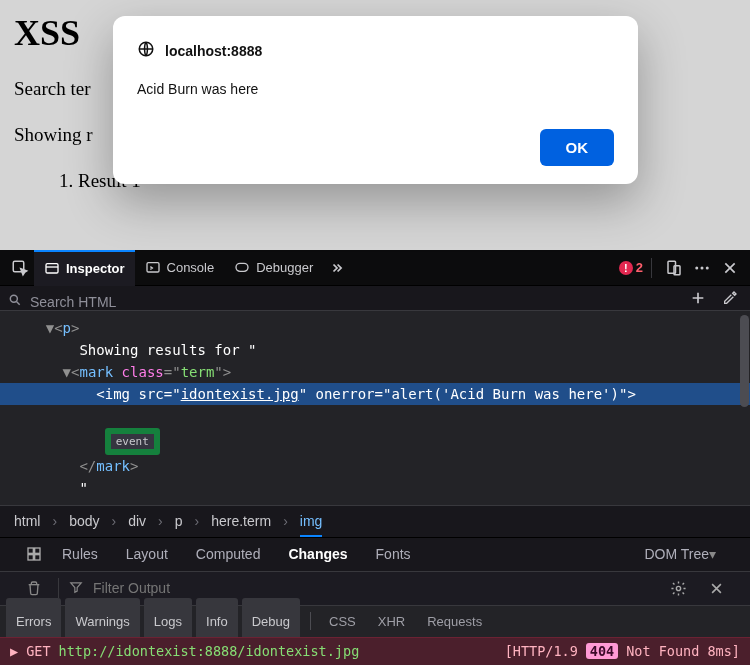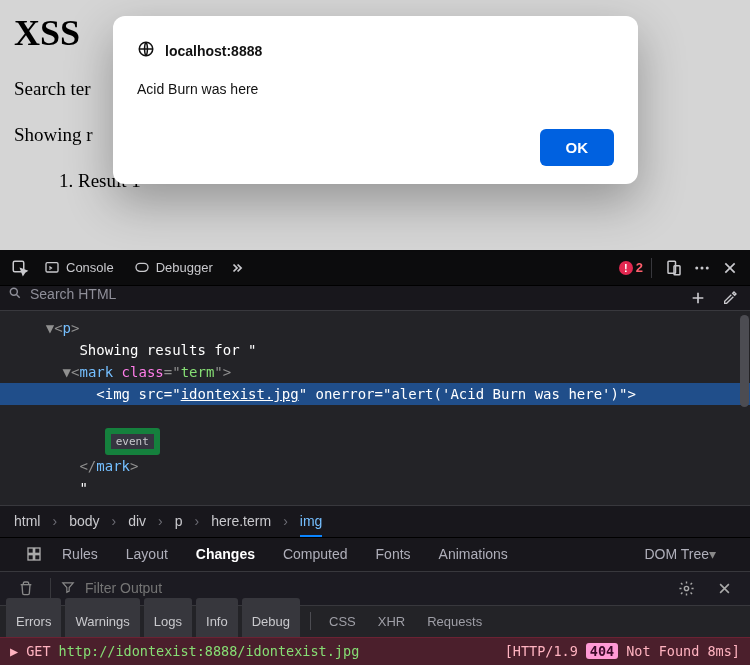--- a/index.html
+++ b/index.html
@@ -23,21 +23,21 @@
     
     .devtools { height: 415px; background: #1c1b22; color: #c9c9cd; font-size: 13px; display: flex; flex-direction: column; }
     .tabbar { display: flex; align-items: center; height: 36px; background: #0c0c0d; border-bottom: 1px solid #000; padding: 0 6px; }
     .tabbar .sp { flex: 1; }
     .dock-btn { width: 28px; height: 28px; display: flex; align-items: center; justify-content: center; cursor: pointer; }
     .dt-tab { display: flex; align-items: center; gap: 6px; padding: 0 10px; height: 36px; cursor: pointer; color: #c9c9cd; }
     .dt-tab.active { border-top: 2px solid #0a84ff; background: #1c1b22; color: #fff; font-weight: 600; }
     .badge-err { display: flex; align-items: center; gap: 3px; color: #ff5f6d; font-weight: 600; }
     .badge-dot { width: 14px; height: 14px; border-radius: 50%; background: #e22850; color: #fff; display: flex; align-items: center; justify-content: center; font-size: 11px; font-weight: 700; }
     
-    .searchbar { display: flex; align-items: flex-start; height: 26px; background: #18171c; border-bottom: 1px solid #38383d; padding: 0 8px; gap: 8px; }
+    .searchbar { display: flex; align-items: flex-end; height: 26px; background: #18171c; border-bottom: 1px solid #38383d; padding: 0 8px; gap: 8px; }
     .searchbar input { flex: 1; background: transparent; border: none; color: #c9c9cd; font-size: 14px; outline: none; }
     .searchbar input::placeholder { color: #8f8f99; }
     .mini-btn { width: 24px; height: 24px; display: flex; align-items: center; justify-content: center; cursor: pointer; }
     
     .htmltree { flex: 0 0 auto; padding: 6px 0 6px 0; font-family: Menlo, Consolas, monospace; font-size: 14px; line-height: 22px; background: #232327; overflow: hidden; position: relative; }
     .htmltree .row { white-space: pre; padding-left: 12px; }
     .htmltree .row.sel { background: #204e8a; color: #fff; }
     .t-angle, .t-tag, .t-punc, .t-attr, .t-val, .t-txt { }
     .t-tag { color: #75bfff; }
     .t-attr { color: #ff7de9; }
@@ -54,21 +54,21 @@
     .crumb .sel { color: #75bfff; border-bottom: 2px solid #0a84ff; padding-bottom: 6px; margin-bottom: -8px; }
     .crumb .chev { color: #6d6d75; }
     
     .subtabs { display: flex; align-items: center; height: 34px; background: #18171c; border-top: 1px solid #000; padding: 0 20px; gap: 0; font-size: 14px; }
     .subtabs .st { padding: 0 14px; height: 34px; display: flex; align-items: center; cursor: pointer; color: #afafba; }
     .subtabs .st.active { color: #fff; font-weight: 600; }
     .subtabs .sp { flex: 1; }
     .subtabs .dd::after { content: " ▾"; color: #888; }
     .ico-btn { width: 28px; height: 28px; display:flex; align-items:center; justify-content:center; }
     
-    .filterline { display: flex; align-items: center; height: 36px; background: #1c1b22; border-top: 1px solid #38383d; padding: 0 12px; gap: 10px; }
+    .filterline { display: flex; align-items: center; height: 36px; background: #1c1b22; border-top: 1px solid #38383d; padding: 0 20px; gap: 10px; }
     .filterline input { flex: 1; background: transparent; border: none; color: #8f8f99; font-size: 14px; outline:none; }
     
     .chipline { display: flex; align-items: center; height: 32px; background: #232327; border-top: 1px solid #38383d; padding: 0 6px; gap: 2px; font-size: 13px; }
     .chip { background: #37373d; color: #c9c9cd; padding: 16px 10px; border-radius: 3px; cursor: pointer; margin-right: 2px; }
     .chiplabel { color: #9e9ea6; padding: 3px 10px; cursor: pointer; }
     .vsep { width: 1px; height: 18px; background: #4c4c52; margin: 0 6px; }
     
     .console-row { display: flex; align-items: center; height: 30px; background: #4b1f2c; border-top: 1px solid #6b2233; padding: 0 10px; font-family: Menlo, Consolas, monospace; font-size: 13.5px; color: #ffb3c0; gap: 8px; }
     .console-row .meth { color: #ffb3c0; }
     .console-row .url { color: #86de74; }
@@ -110,20 +110,27 @@
 
 <div class="devtools">
 
   <div class="tabbar">
     <div class="dock-btn">
       <svg width="18" height="18" viewBox="0 0 24 24" fill="none" stroke="#c9c9cd" stroke-width="2">
           <rect x="3" y="3" width="14" height="14" rx="2"></rect>
           <path d="M13 13l8 3-3 2-2 3-3-8z" fill="#c9c9cd"></path>
         </svg>
     </div>
+    <div class="dt-tab active">
+      <svg width="16" height="16" viewBox="0 0 24 24" fill="none" stroke="#fff" stroke-width="2">
+          <rect x="3" y="4" width="18" height="14" rx="2"></rect>
+          <path d="M3 9h18"></path>
+        </svg>
+      <span>Inspector</span>
+    </div>
     <div class="dt-tab">
       <svg width="16" height="16" viewBox="0 0 24 24" fill="none" stroke="#c9c9cd" stroke-width="2">
           <rect x="3" y="4" width="18" height="14" rx="2"></rect>
           <path d="M8 10l3 2-3 2"></path>
         </svg>
       <span>Console</span>
     </div>
     <div class="dt-tab">
       <svg width="16" height="16" viewBox="0 0 24 24" fill="none" stroke="#c9c9cd" stroke-width="2">
           <rect x="3" y="5" width="18" height="12" rx="6"></rect>
@@ -212,24 +219,23 @@
     <div class="ico-btn">
       <svg width="16" height="16" viewBox="0 0 24 24" fill="none" stroke="#aaa" stroke-width="2">
           <rect x="3" y="3" width="8" height="8"></rect>
           <rect x="13" y="3" width="8" height="8"></rect>
           <rect x="3" y="13" width="8" height="8"></rect>
           <rect x="13" y="13" width="8" height="8"></rect>
         </svg>
     </div>
     <div class="st">Rules</div>
     <div class="st">Layout</div>
+    <div class="st">Computed</div>
     <div class="st active">Changes</div>
-    <div class="st">Computed</div>
     <div class="st">Fonts</div>
-    <div class="st">Animations</div>
     <div class="sp"></div>
     <div class="st dd">DOM Tree</div>
   </div>
 
   <div class="filterline">
     <div class="ico-btn">
       <svg width="16" height="16" viewBox="0 0 24 24" fill="none" stroke="#888" stroke-width="2">
           <path d="M4 7h16"></path>
           <path d="M8 7V5a2 2 0 012-2h4a2 2 0 012 2v2"></path>
           <path d="M6 7l1 13a2 2 0 002 2h6a2 2 0 002-2l1-13"></path>

